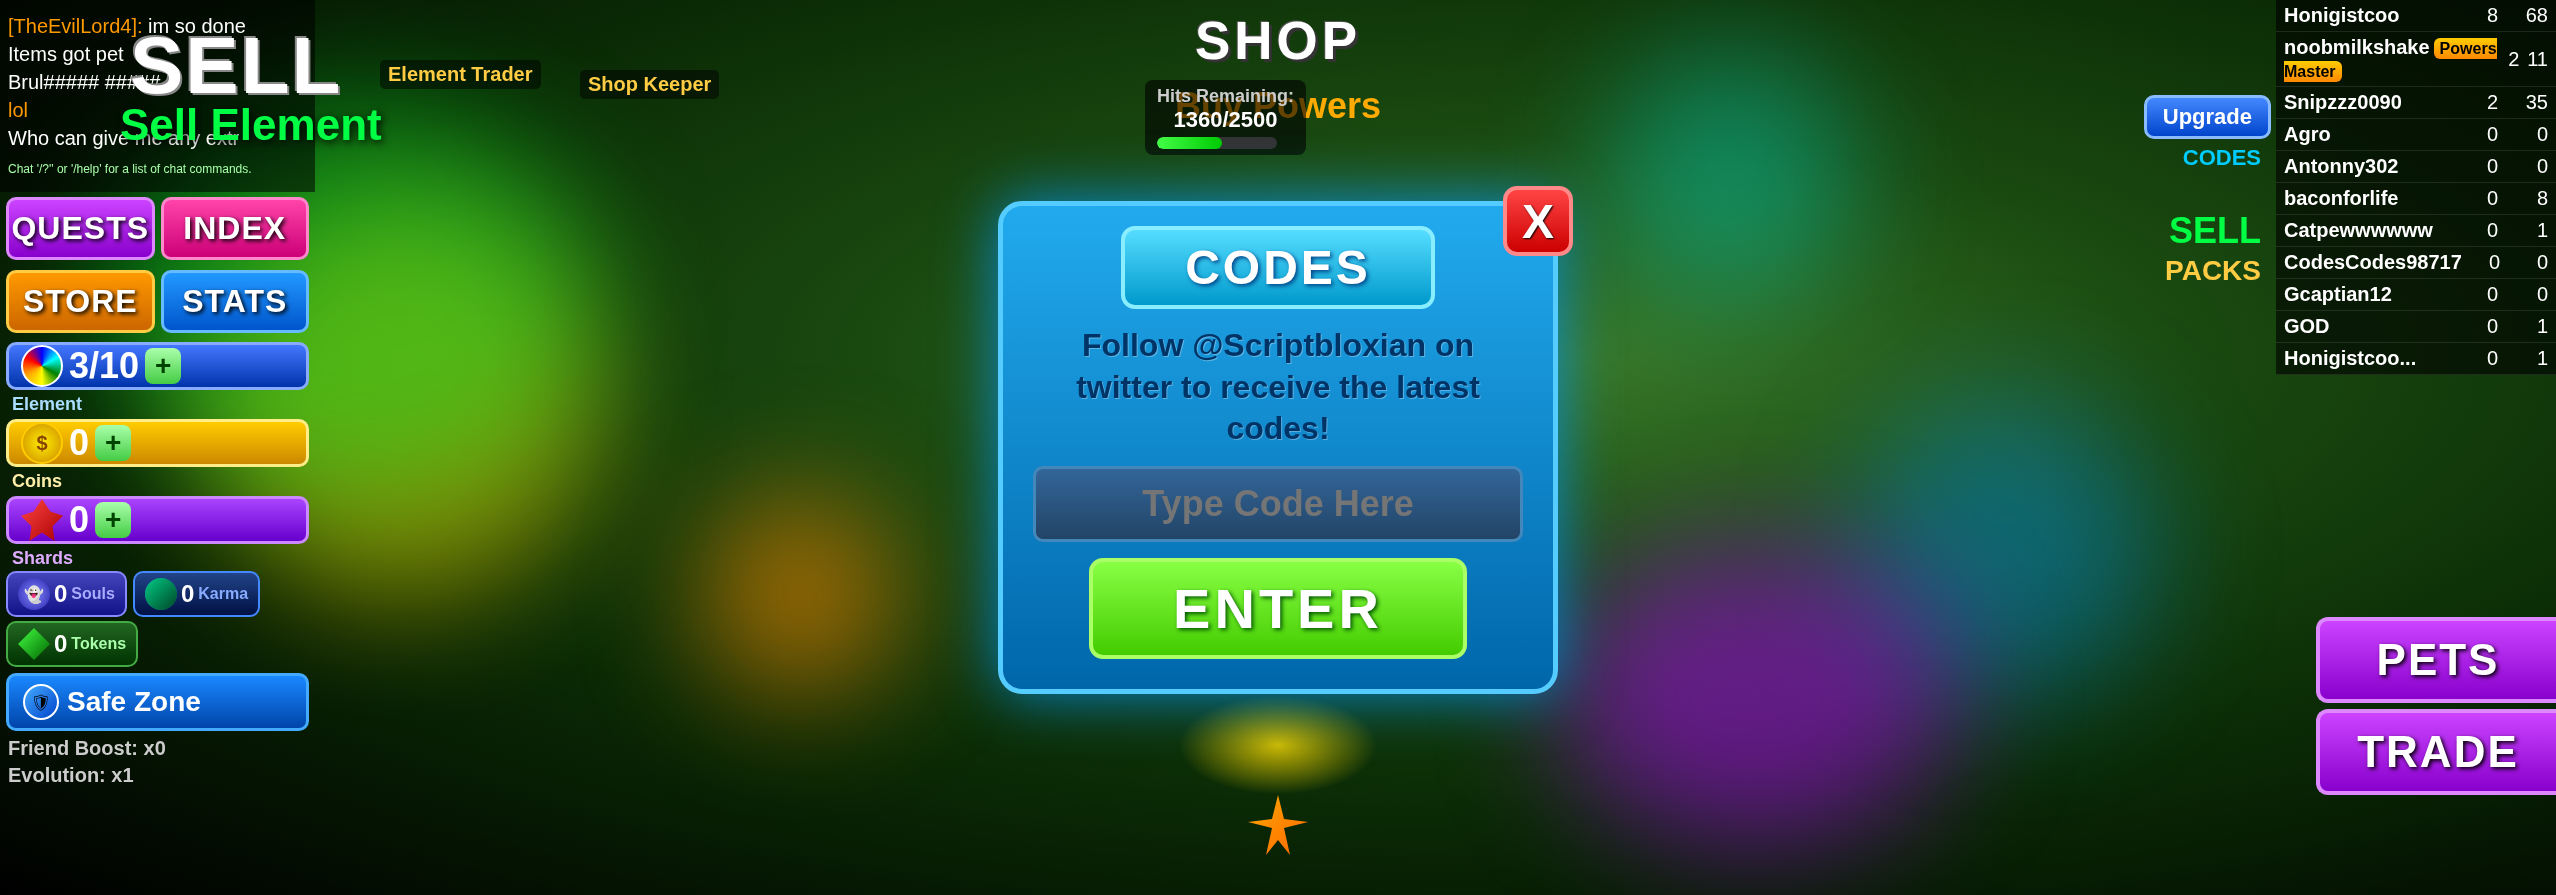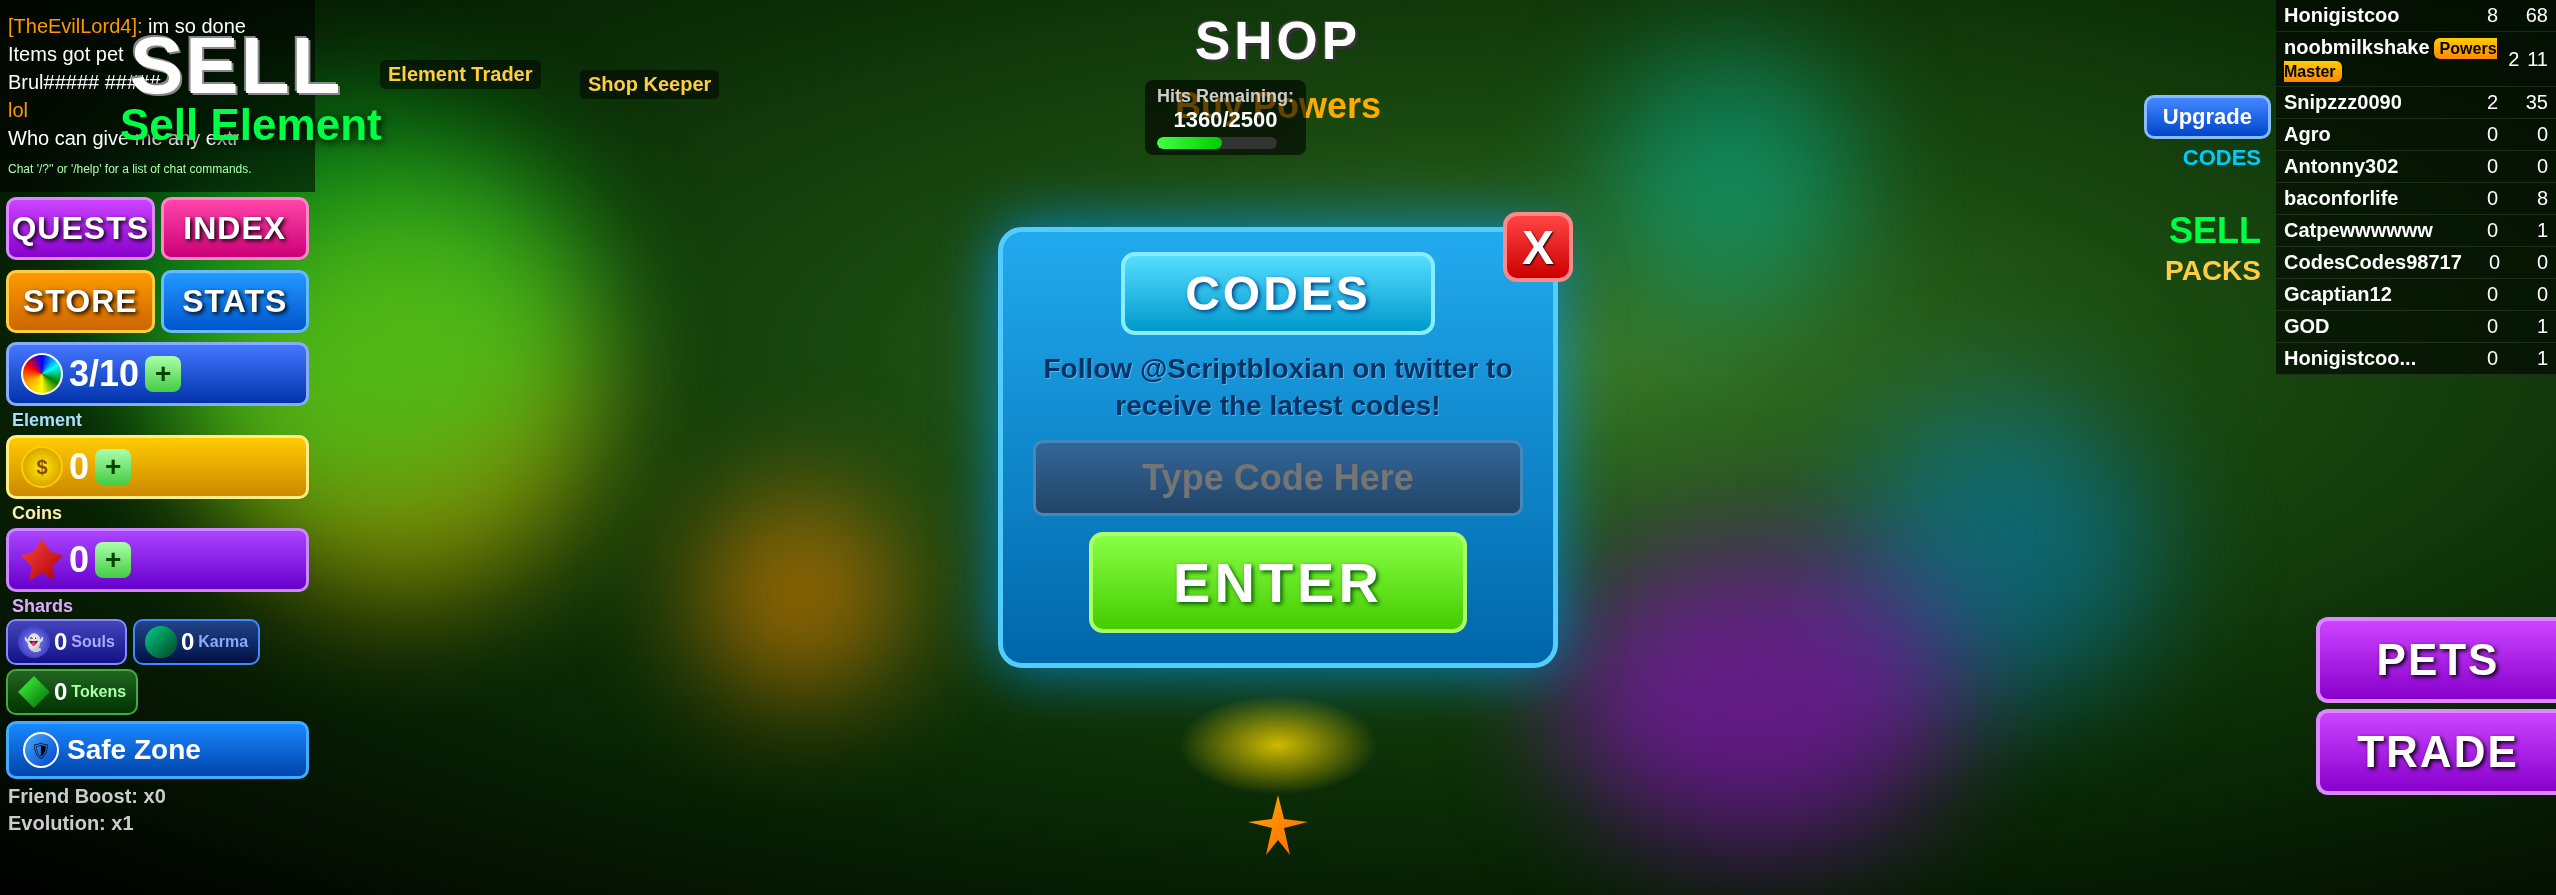--- a/index.html
+++ b/index.html
@@ -115,21 +115,21 @@
       display: flex;
       gap: 6px;
       padding: 4px 6px;
     }
 
     
     .counter-item {
       display: flex;
       align-items: center;
       gap: 6px;
-      padding: 8px 12px;
+      padding: 0 12px;
       border-radius: 10px;
       font-size: 30px;
       font-weight: 900;
       color: white;
     }
     .counter-value { font-size: 36px; font-weight: 900; color: white; }
     .counter-plus {
       background: linear-gradient(180deg, #aaffaa 0%, #44cc44 100%);
       color: #004400;
       border-radius: 8px;
@@ -361,21 +361,21 @@
       padding: 10px 60px;
       font-size: 48px;
       font-weight: 900;
       color: white;
       text-shadow: 2px 2px 4px #004488;
       letter-spacing: 3px;
       cursor: pointer;
     }
 
     .codes-description {
-      font-size: 28px;
+      font-size: 32px;
       font-weight: 900;
       color: #003366;
       text-align: center;
       line-height: 1.3;
       text-shadow: 1px 1px 0 rgba(255,255,255,0.3);
     }
 
     .code-input {
       background: linear-gradient(180deg, #336699 0%, #224466 100%);
       border: 3px solid #4488bb;

